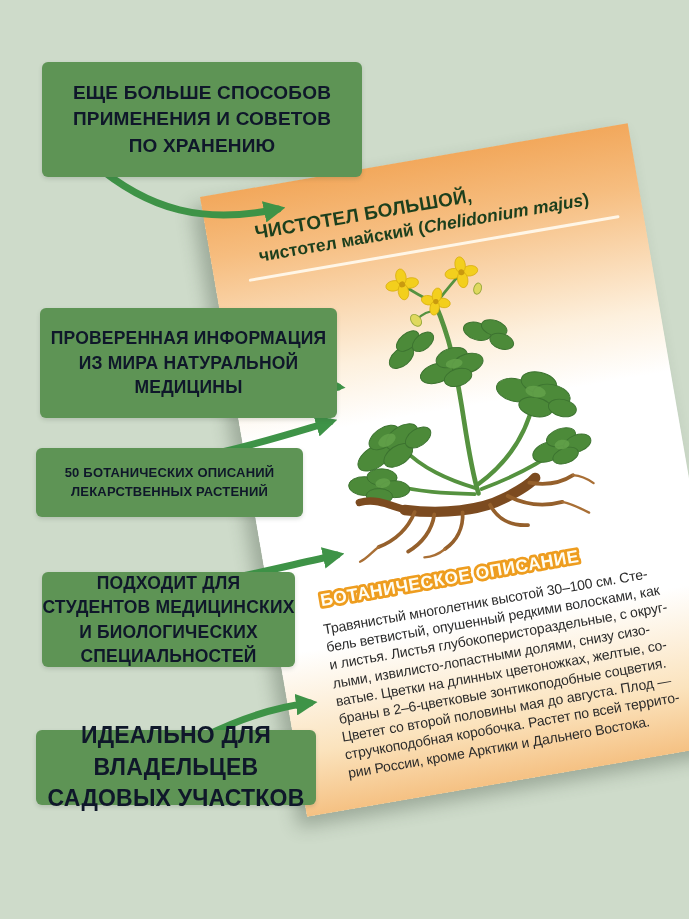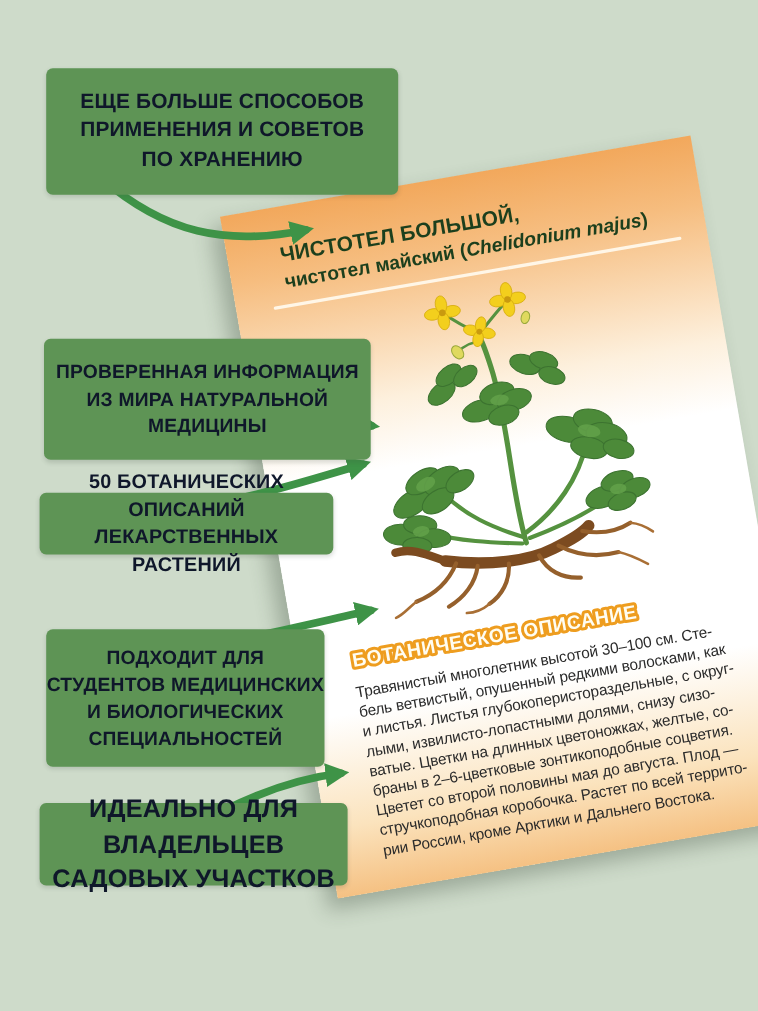--- a/index.html
+++ b/index.html
@@ -39,22 +39,22 @@
   
   .badge{
     position:absolute;background:#5e9455;border-radius:6px;
     color:#0f172a;font-weight:bold;text-align:center;
     display:flex;align-items:center;justify-content:center;
     z-index:4;box-shadow:0 2px 4px rgba(60,80,60,.18);
   }
   .badge-label{white-space:pre-line;line-height:1.4;letter-spacing:.2px;}
   .badge1{left:42px;top:62px;width:320px;height:115px;font-size:19px;}
   .badge2{left:40px;top:276px;width:297px;height:110px;font-size:17.5px;margin-top:32px;}
-  .badge3{left:36px;top:448px;width:267px;height:56px;font-size:18px;}
-  .badge4{left:42px;top:572px;width:253px;height:125px;font-size:17.5px;}
+  .badge3{left:36px;top:448px;width:267px;height:69px;font-size:13px;}
+  .badge4{left:42px;top:572px;width:253px;height:95px;font-size:17.5px;}
   .badge4 .badge-label{line-height:1.38;}
   .badge5{left:36px;top:730px;width:280px;height:75px;font-size:23px;}
   .badge5 .badge-label{line-height:1.38;}
   
   .arrows{position:absolute;left:0;top:0;z-index:3;pointer-events:none;}
 </style>
 </head>
 <body>
 
 <div class="page">

